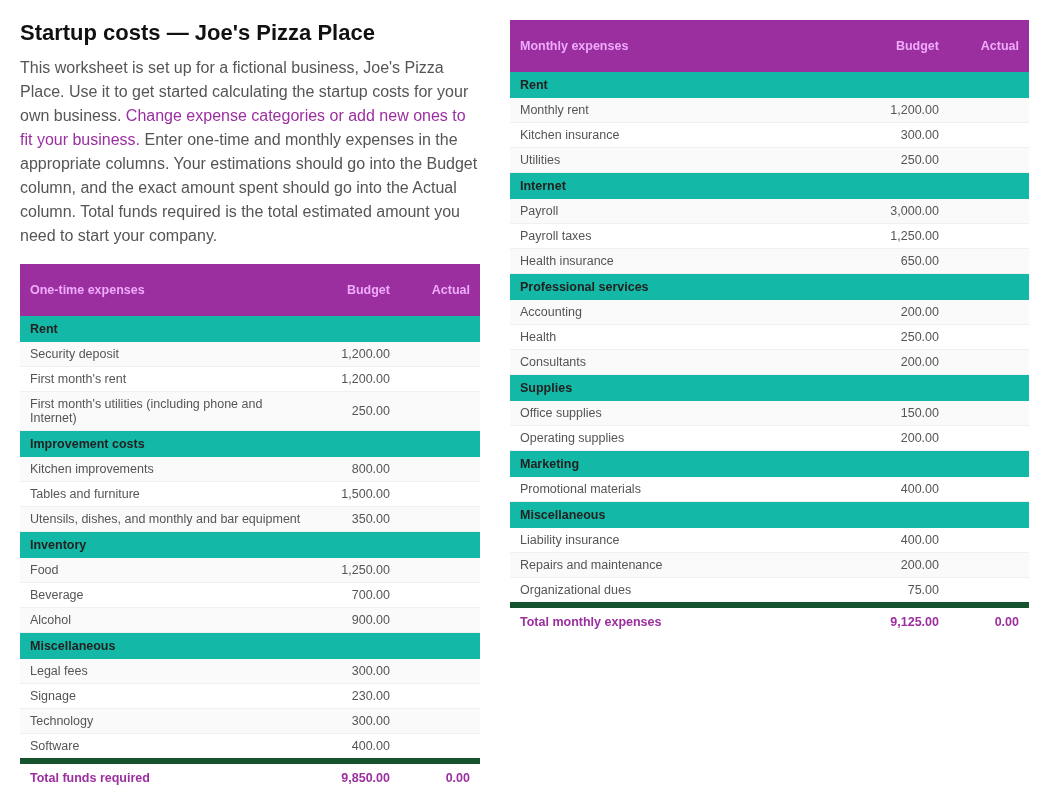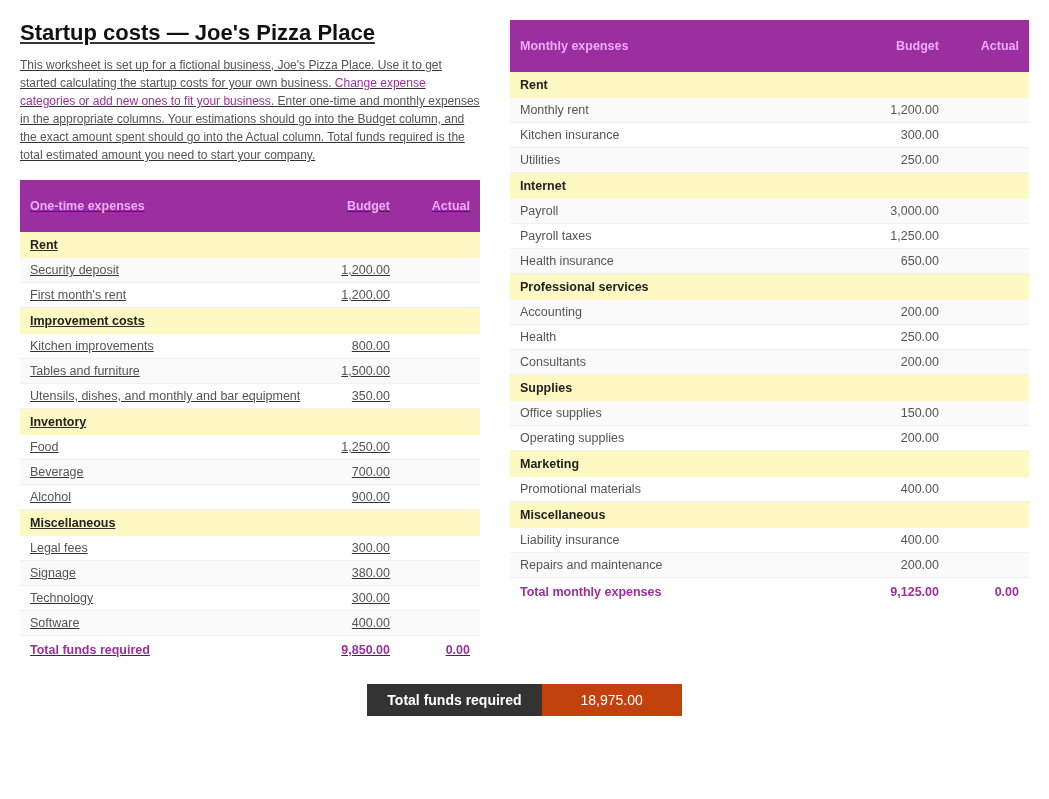--- a/index.html
+++ b/index.html
@@ -15,36 +15,35 @@
 
     .page-container {
       display: flex;
       gap: 30px;
       align-items: flex-start;
     }
 
     .left-panel {
       width: 460px;
       flex-shrink: 0;
-      text-decoration: underline;
     }
 
     .right-panel {
       flex: 1;
     }
 
     h1 {
       font-size: 22px;
       font-weight: bold;
       margin-bottom: 10px;
       color: #111;
     }
 
     .description {
-      font-size: 12px;
+      font-size: 16px;
       color: #555;
       line-height: 1.5;
       margin-bottom: 16px;
     }
 
     
     .expense-table {
       width: 100%;
       border-collapse: collapse;
       font-size: 12.5px;
@@ -58,21 +57,21 @@
       font-weight: bold;
     }
 
     .expense-table thead tr th.budget-col,
     .expense-table thead tr th.actual-col {
       text-align: right;
       width: 80px;
     }
 
     .expense-table tbody tr.category-row td {
-      background: #fef9c3;
+      background: #14b8a6;
       font-weight: bold;
       padding: 6px 10px;
       color: #222;
     }
 
     .expense-table tbody tr.data-row td {
       padding: 5px 10px;
       border-bottom: 1px solid #f0f0f0;
       background: #fff;
       color: #555;
@@ -83,21 +82,21 @@
     }
 
     .expense-table tbody tr.data-row td.budget-val,
     .expense-table tbody tr.data-row td.actual-val {
       text-align: right;
       color: #555;
     }
 
     .expense-table tbody tr.total-row td {
       padding: 7px 10px;
-      border-top: 1px solid #14532d;
+      border-top: 6px solid #14532d;
       font-weight: bold;
       color: #9b2fa0;
     }
 
     .expense-table tbody tr.total-row td.budget-val,
     .expense-table tbody tr.total-row td.actual-val {
       text-align: right;
       color: #9b2fa0;
     }
 
@@ -156,20 +155,25 @@
           <tr class="data-row">
           <td>Security deposit</td>
           <td class="budget-val">1,200.00</td>
           <td class="actual-val"></td>
         </tr>
           <tr class="data-row">
           <td>First month's rent</td>
           <td class="budget-val">1,200.00</td>
           <td class="actual-val"></td>
         </tr>
+          <tr class="data-row">
+          <td>First month's utilities (including phone and Internet)</td>
+          <td class="budget-val">250.00</td>
+          <td class="actual-val"></td>
+        </tr>
           <tr class="category-row">
             <td colspan="3">Improvement costs</td>
           </tr>
           <tr class="data-row">
           <td>Kitchen improvements</td>
           <td class="budget-val">800.00</td>
           <td class="actual-val"></td>
         </tr>
           <tr class="data-row">
           <td>Tables and furniture</td>
@@ -202,21 +206,21 @@
           <tr class="category-row">
             <td colspan="3">Miscellaneous</td>
           </tr>
           <tr class="data-row">
           <td>Legal fees</td>
           <td class="budget-val">300.00</td>
           <td class="actual-val"></td>
         </tr>
           <tr class="data-row">
           <td>Signage</td>
-          <td class="budget-val">380.00</td>
+          <td class="budget-val">230.00</td>
           <td class="actual-val"></td>
         </tr>
           <tr class="data-row">
           <td>Technology</td>
           <td class="budget-val">300.00</td>
           <td class="actual-val"></td>
         </tr>
           <tr class="data-row">
           <td>Software</td>
           <td class="budget-val">400.00</td>
@@ -321,20 +325,25 @@
             <td colspan="3">Miscellaneous</td>
           </tr>
           <tr class="data-row">
           <td>Liability insurance</td>
           <td class="budget-val">400.00</td>
           <td class="actual-val"></td>
         </tr>
           <tr class="data-row">
           <td>Repairs and maintenance</td>
           <td class="budget-val">200.00</td>
+          <td class="actual-val"></td>
+        </tr>
+          <tr class="data-row">
+          <td>Organizational dues</td>
+          <td class="budget-val">75.00</td>
           <td class="actual-val"></td>
         </tr>
           <tr class="total-row">
       <td>Total monthly expenses</td>
       <td class="budget-val">9,125.00</td>
       <td class="actual-val">0.00</td>
     </tr>
         </tbody>
     </table>
   </div>

